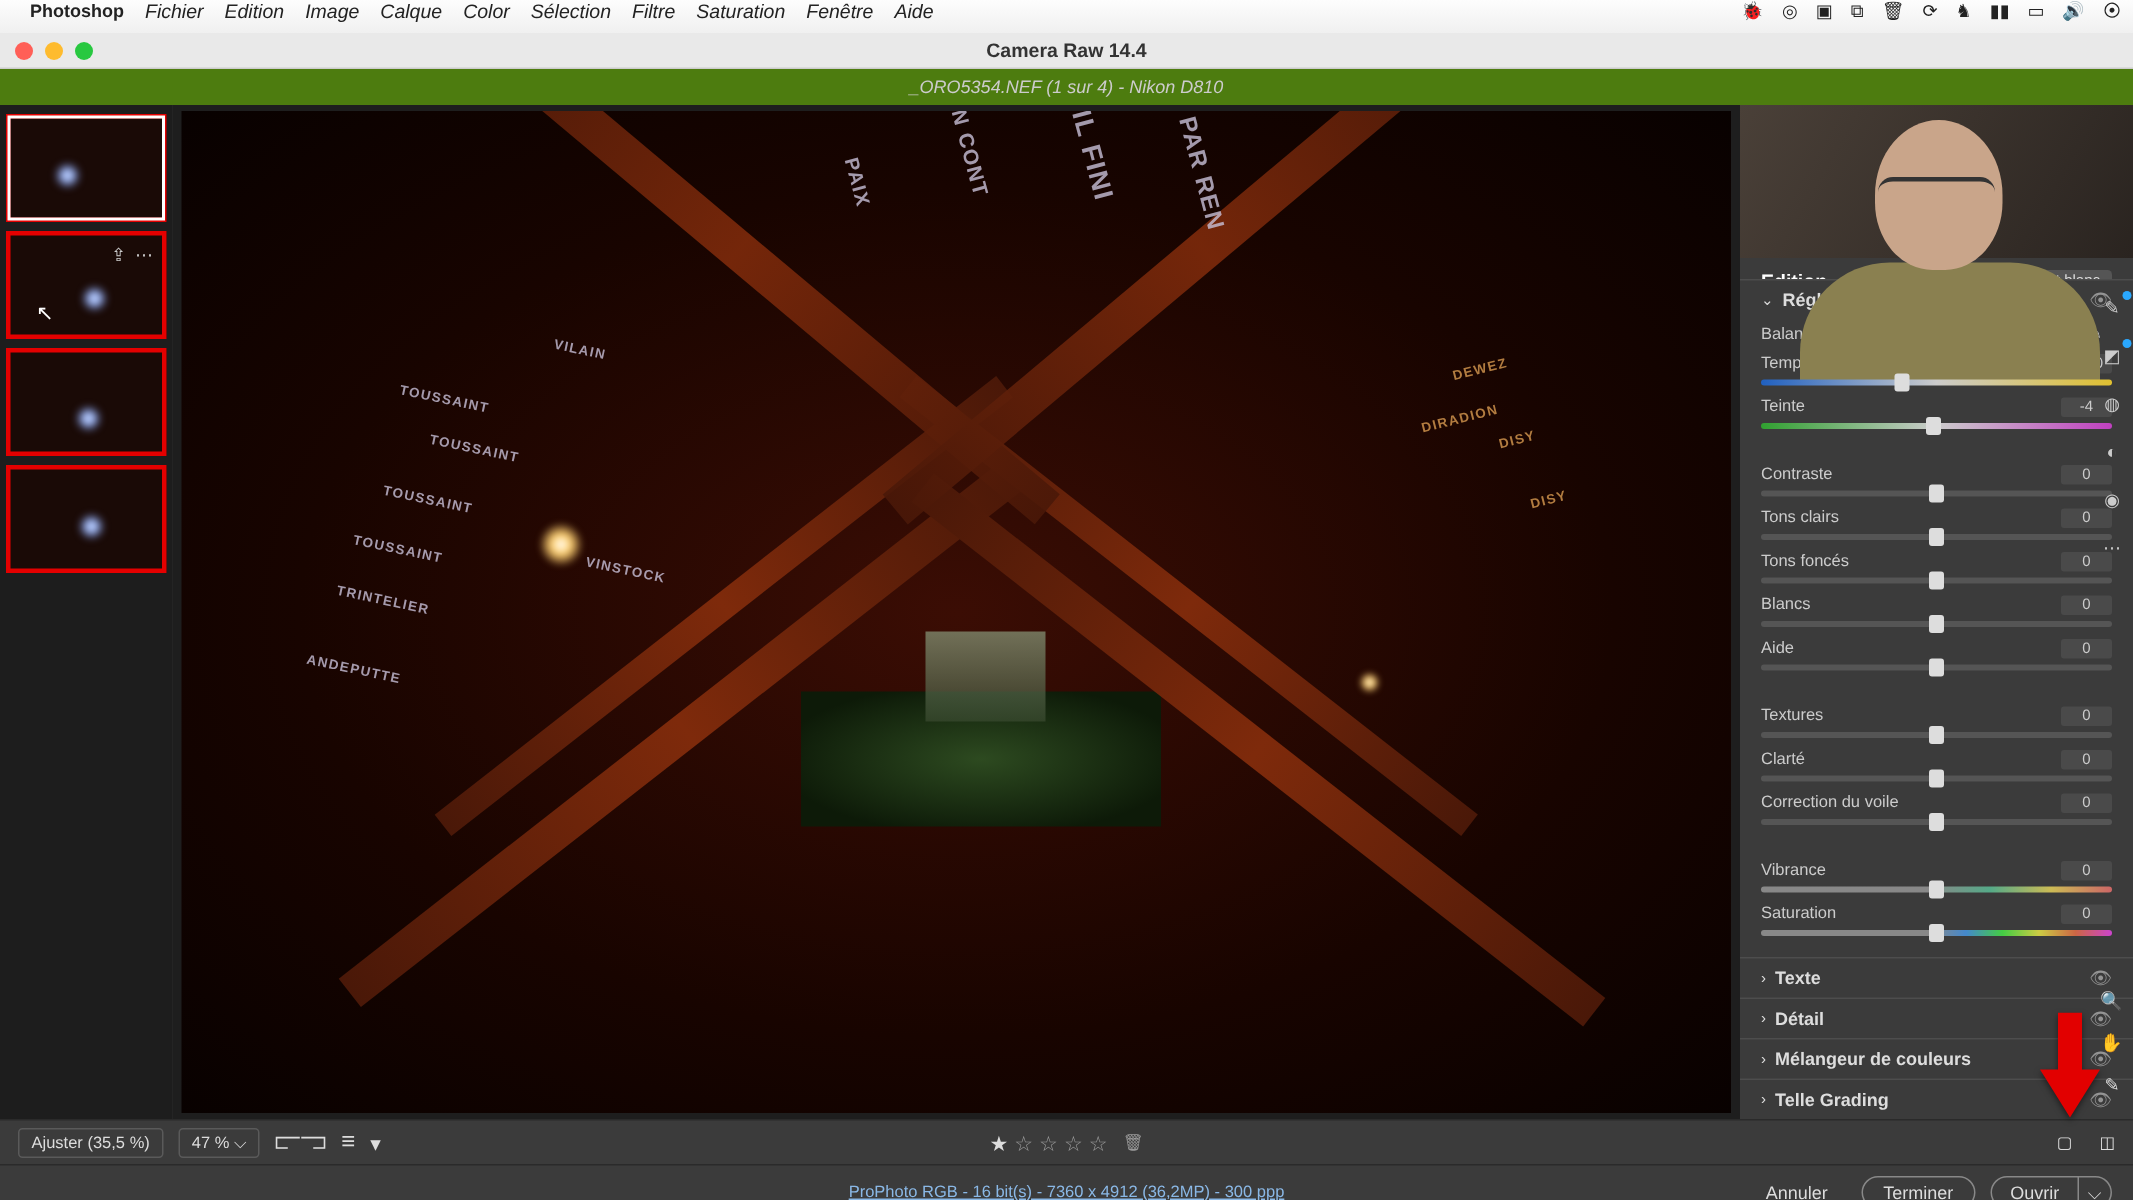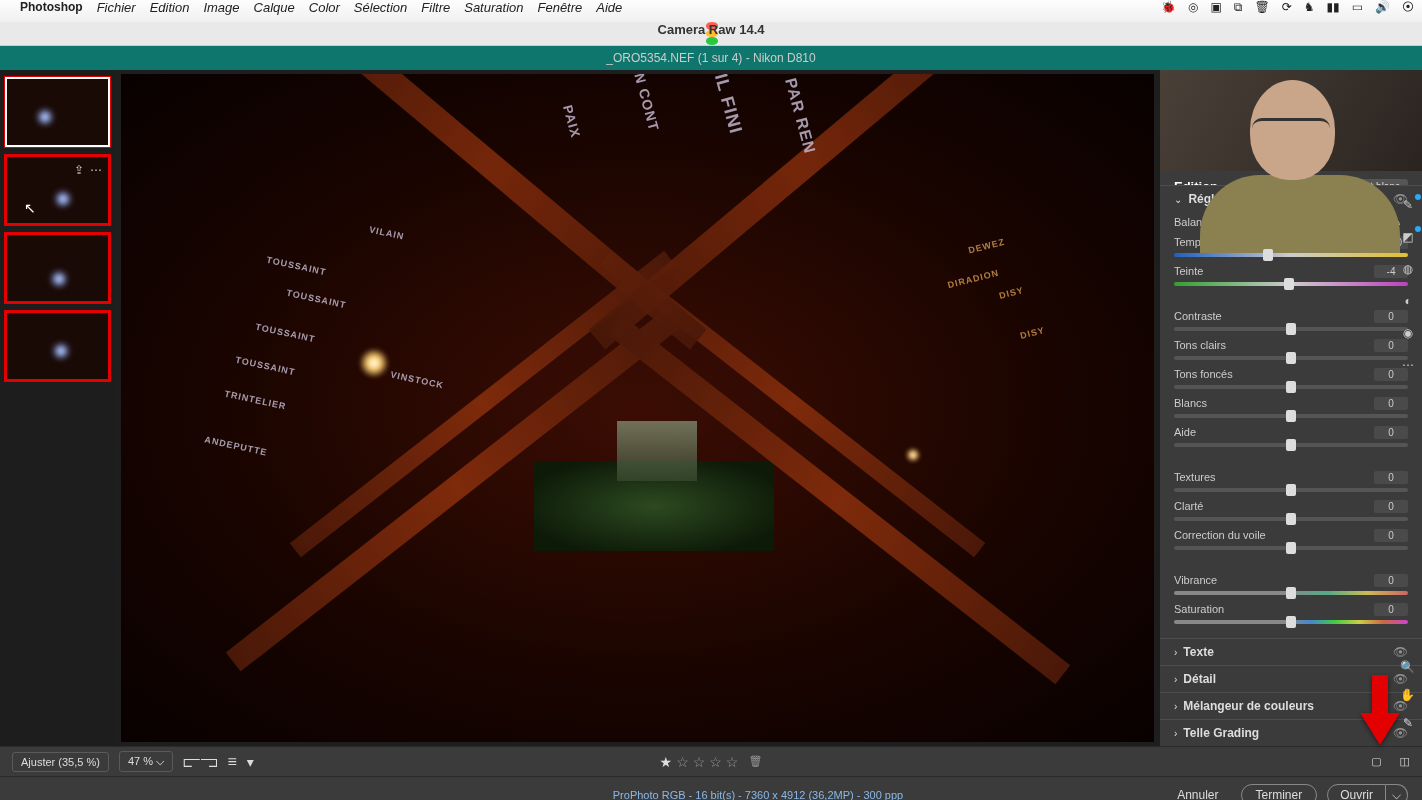--- a/index.html
+++ b/index.html
@@ -6,27 +6,27 @@
 body { width: 1422px; height: 800px; background: #3b3b3b; overflow: hidden; position: relative; font-size: 12px; color: #ddd; }
 
 
 .menubar { height: 22px; background: linear-gradient(#fdfdfd,#f0f0f0); display: flex; align-items: flex-start; padding: 0 8px; color: #222; }
 .menubar .apple { font-size: 14px; margin-right: 12px; }
 .menubar .app { font-weight: 700; margin-right: 14px; }
 .menubar .mitem { margin-right: 14px; font-size: 13px; font-style: italic; }
 .mb-right { margin-left: auto; display:flex; gap:12px; align-items:center; }
 
 
-.titlebar { height: 24px; background: #e9e9e9; display:flex; align-items:center; padding-left:10px; position:relative; border-bottom:1px solid #ccc;flex-direction:column;}
+.titlebar { height: 24px; background: #e9e9e9; display:flex; align-items:center; padding-left:10px; position:relative; border-bottom:1px solid #ccc;}
 .tl-btn { width:12px; height:12px; border-radius:50%; margin-right:8px; }
 .tl-close{background:#ff5f57;} .tl-min{background:#febb2e;} .tl-max{background:#28c840;}
 .titlebar .title { position:absolute; left:0; right:0; text-align:center; font-size:13px; color:#333; font-weight:600;}
 
 
-.filebar { height:24px; background:#0f766e; color:#ccc; text-align:center; line-height:24px; font-size:12px; }
+.filebar { height:24px; background:#4d7c0f; color:#ccc; text-align:center; line-height:24px; font-size:12px;font-style:italic; }
 
 
 .workspace { display:flex; height: calc(100% - 22px - 24px - 24px - 30px - 24px); }
 .filmstrip { width:115px; background:#1d1d1d; padding-top:4px; }
 .thumb { width:107px; height:72px; margin:2px auto 6px; border:3px solid #e40000; background:#1a0a06; position:relative; }
 .thumb.selected { outline:2px solid #fff; outline-offset:-3px; }
 .thumb .overlay-icons{position:absolute; top:6px; right:6px; display:flex; gap:6px; color:#ccc;}
 .thumb-glow{ position:absolute; border-radius:50%; filter:blur(3px); background:radial-gradient(circle,#fff,#8af 40%,transparent 70%); width:16px; height:16px;}
 
 .canvas-wrap { flex:1; display:flex; background:#1e1e1e; align-items:center; justify-content:center; padding:4px 6px; }
@@ -78,21 +78,21 @@
 
 .btoolbar{ height:30px; background:#3b3b3b; border-top:1px solid #2a2a2a; display:flex; align-items:center; padding:0 12px; gap:10px; font-size:11px; position:relative;justify-content:center;}
 .btoolbar .box{ border:1px solid #5a5a5a; border-radius:3px; padding:3px 8px;}
 .stars{position:absolute; left:50%; transform:translateX(-50%); display:flex; gap:4px; color:#9a9a9a; align-items:center;}
 .stars .star{font-size:14px;}
 .stars .filled{color:#ddd;}
 .btoolbar .righticons{margin-left:auto; display:flex; gap:18px;}
 
 
 .footer{ height:36px; background:#3b3b3b; border-top:1px solid #2a2a2a; display:flex; align-items:center; padding:0 14px; position:relative;}
-.footer .link{ position:absolute; left:50%; transform:translateX(-50%); color:#8ab8e6; text-decoration:underline; font-size:11px;margin-left:47px;}
+.footer .link{ position:absolute; left:50%; transform:translateX(-50%); color:#8ab8e6; text-decoration:underline; font-size:11px;}
 .footer .actions{ margin-left:auto; display:flex; gap:10px; align-items:center;}
 .btn-ghost{ color:#ddd; padding:4px 12px; font-size:12px; cursor:pointer;}
 .btn-out{ border:1px solid #888; border-radius:12px; padding:3px 14px; font-size:12px; cursor:pointer;}
 .btn-split{ display:flex;} .btn-split .main{border:1px solid #888; border-radius:12px 0 0 12px; padding:3px 12px;} .btn-split .dd{border:1px solid #888; border-left:none; border-radius:0 12px 12px 0; padding:3px 6px;}
 
 .cursor{position:absolute; left:24px; top:200px; font-size:14px; color:#fff; z-index:50;}
 
 .big-arrow{ position:absolute; right:22px; bottom:55px; width:40px; height:70px; z-index:60;}
 .big-arrow svg{filter:drop-shadow(0 2px 2px rgba(0,0,0,.5));}
 </style>

